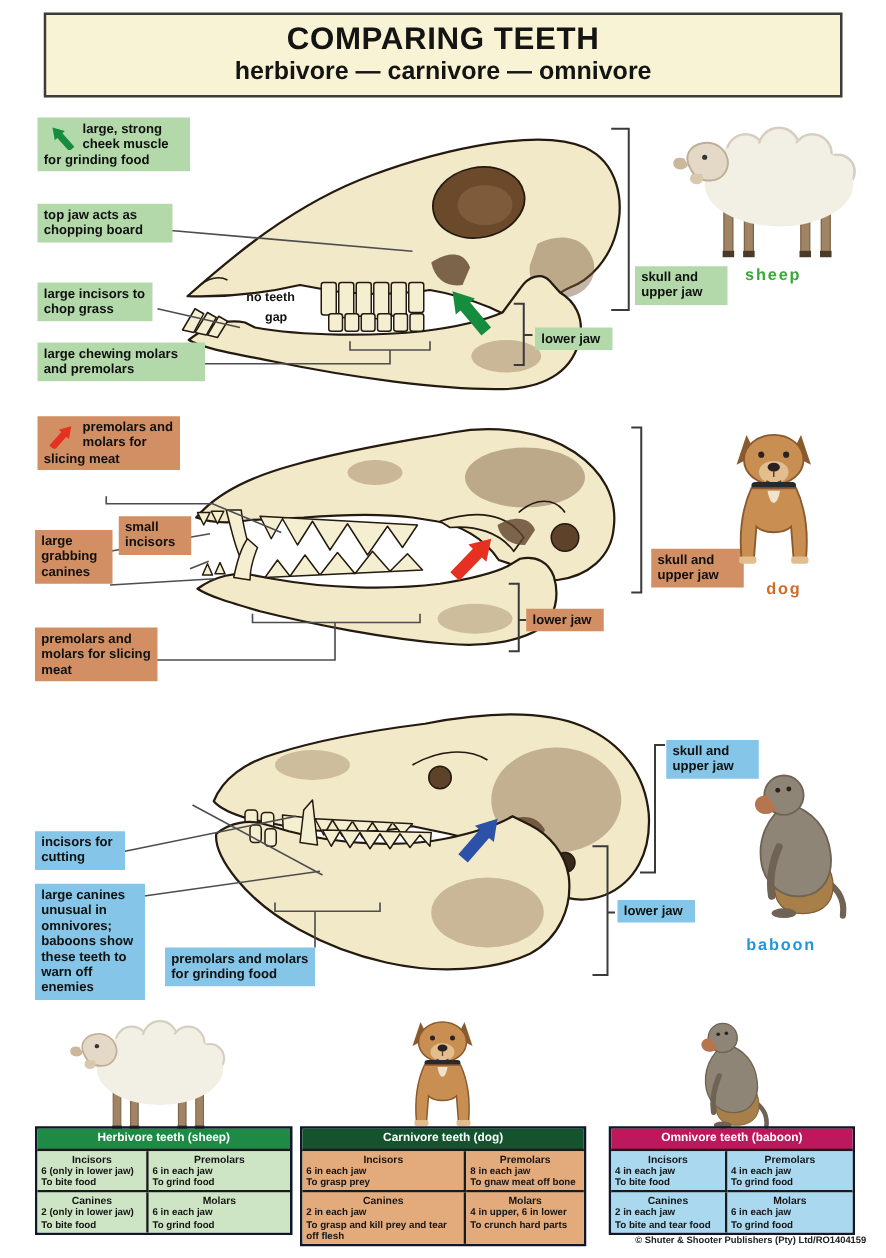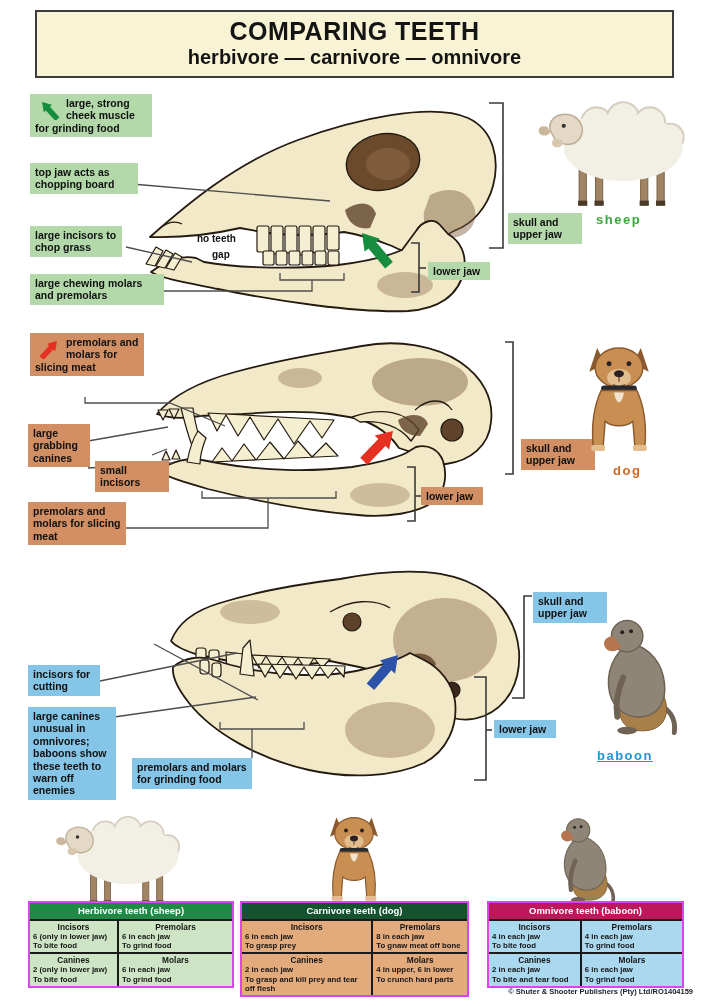--- a/index.html
+++ b/index.html
@@ -12,23 +12,23 @@
   .callout{position:absolute;font-weight:bold;font-size:10.5px;line-height:1.18;color:#101010;
     padding:3px 5px;box-sizing:border-box;}
   .green{background:#b3d9aa;}
   .tan{background:#d28f63;}
   .blue{background:#85c5e7;}
   .mini-arrow{float:left;margin:1px 3px 0 0;}
   .skull-text{position:absolute;font-weight:bold;font-size:10px;color:#111;}
   .caption{position:absolute;font-weight:bold;font-size:13px;letter-spacing:1.5px;}
   .cap-sheep{color:#3aa839;}
   .cap-dog{color:#cf6a27;}
-  .cap-baboon{color:#2196d6;text-decoration:underline;}
+  .cap-baboon{color:#2196d6;}
   .photo{position:absolute;}
-  .ttable{position:absolute;border:2px solid #d946ef;box-sizing:border-box;}
+  .ttable{position:absolute;border:2px solid #0f172a;box-sizing:border-box;}
   .thead{color:#fff;font-weight:bold;text-align:center;font-size:9.5px;padding:2px 0 3px;
     border-bottom:2px solid #1a1a1a;}
   .tgrid{display:grid;}
   .tcell{padding:1px 3px 2px;font-size:7.8px;font-weight:bold;color:#151515;min-height:25px;box-sizing:border-box;}
   .tcell.cbr{border-right:2px solid #1a1a1a;}
   .tcell.cbb{border-bottom:2px solid #1a1a1a;}
   .tcell-head{text-align:center;font-size:8.3px;}
   .tcell-line{text-align:left;line-height:1.18;}
   .th-green .thead{background:#1f8a46;} .th-green .tcell{background:#cde5c4;}
   .th-orange .thead{background:#14532d;} .th-orange .tcell{background:#e3aa7c;}
@@ -251,21 +251,21 @@
   </div>
   <div class="caption cap-sheep" style="left:596px;top:212px">sheep</div>
 
   <div class="callout tan" style="left:30px;top:333px;width:114px">
     <svg class="mini-arrow" width="28" height="22" viewBox="0 0 28 22">
       <use href="#arrow-shape" transform="translate(22,4) rotate(-48) scale(0.55)" fill="#e53022"></use>
       </svg>
     <span>premolars and molars for slicing meat</span>
   </div>
   <div class="callout tan" style="left:28px;top:424px;width:62px">large grabbing canines</div>
-  <div class="callout tan" style="left:95px;top:461px;width:74px">small incisors</div>
+  <div class="callout tan" style="left:95px;top:413px;width:58px">small incisors</div>
   <div class="callout tan" style="left:28px;top:502px;width:98px">premolars and molars for slicing meat</div>
   <div class="callout tan" style="left:521px;top:439px;width:74px">skull and upper jaw</div>
   <div class="callout tan" style="left:421px;top:487px;width:62px">lower jaw</div>
   <div class="photo" style="left:558px;top:336px">
     <svg width="122" height="124" viewBox="0 0 120 125">
         <use href="#dog-art"></use>
       </svg>
   </div>
   <div class="caption cap-dog" style="left:613px;top:463px">dog</div>
 

